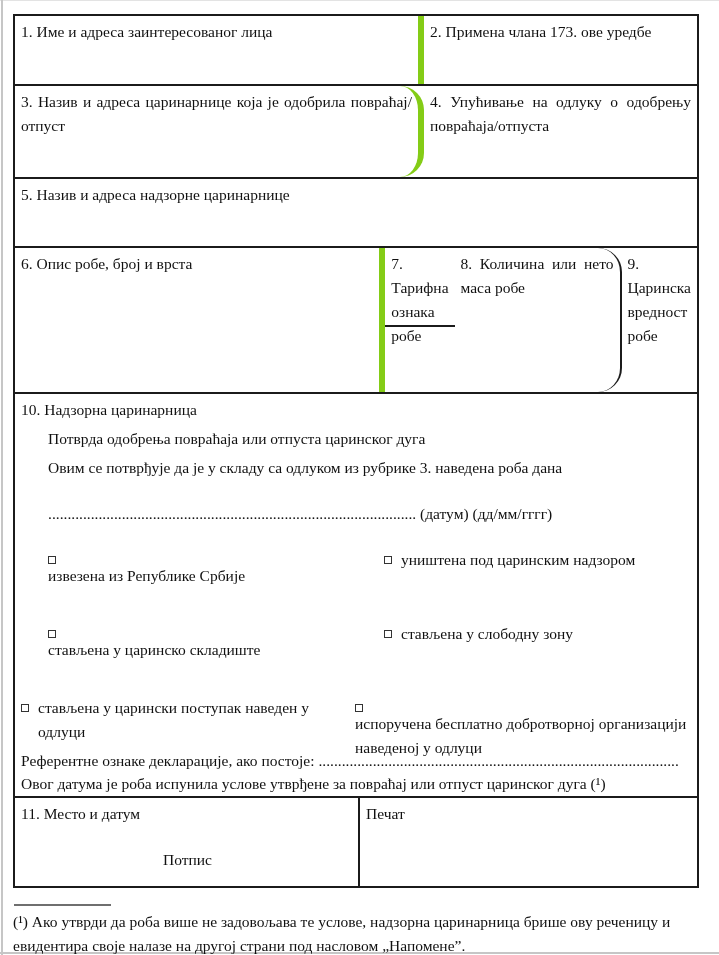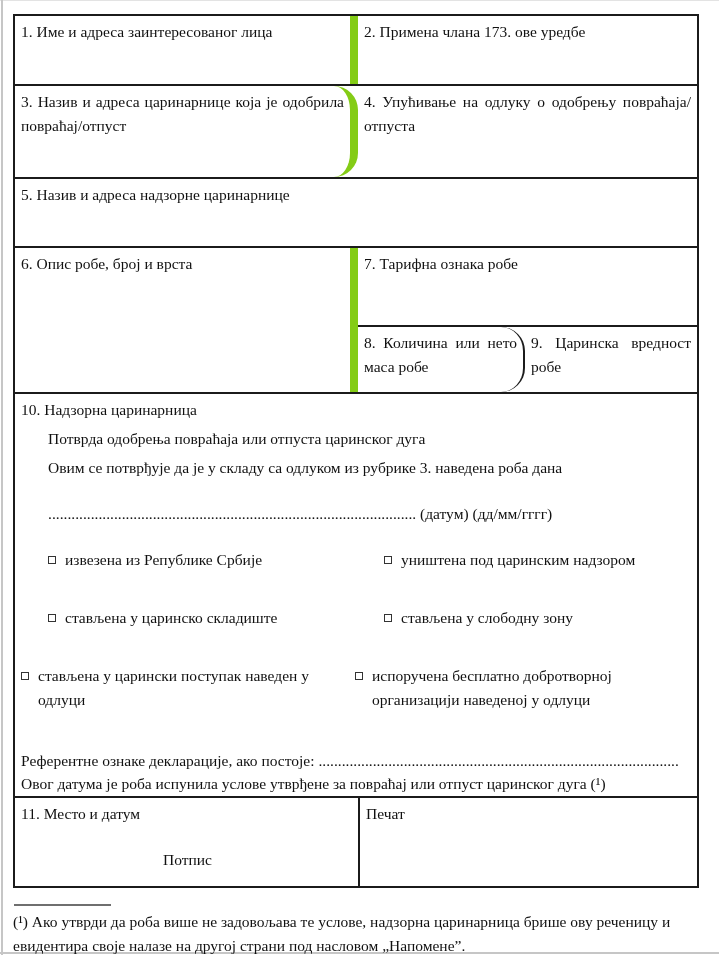--- a/index.html
+++ b/index.html
@@ -31,40 +31,40 @@
   .frow { display: flex; width: 100%; border-bottom: 2px solid #1b1b1b; }
   .frow:last-child { border-bottom: none; }
   .r1 { height: 70px; }
   .r2 { height: 93px; }
   .r3 { height: 69px; }
   .r4 { height: 146px; }
   .r5 { height: 404px; position: relative; }
   .r6 { height: 88px; flex: 1; }
 
   .cell { padding: 4px 6px; line-height: 24px; }
-  .cell.left  { width: 343px; border-right: 8px solid #84cc16; }
+  .cell.left  { width: 409px; border-right: 6px solid #84cc16; }
   .cell.right { flex: 1; }
   .cell.full  { width: 100%; }
   .justify { text-align: justify; border-radius: 24px; }
 
-  .r4-right { flex: 1; display: flex; flex-direction: column; }
+  .r4-right { flex: 1; display: flex; flex-direction: row; }
   .c7 { height: 79px; border-bottom: 2px solid #1b1b1b; }
   .r4-sub { flex: 1; display: flex; }
   .c8 { width: 167px; border-right: 2px solid #1b1b1b; }
   .c9 { flex: 1; }
 
   
   .box10 { width: 100%; padding: 4px 6px; position: relative; }
   .b10-title { line-height: 24px; }
   .b10-line { line-height: 24px; margin: 5px 0 0 27px; }
   .b10-date { line-height: 24px; margin: 22px 0 0 27px; white-space: nowrap; overflow: hidden; }
   .cb-row { display: flex; margin-top: 22px; align-items: flex-start; }
   .cb-row.gap { margin-top: 34px; }
   .cb-item { display: flex; align-items: flex-start; line-height: 24px; }
-  .cb-item.col-l { margin-left: 27px; width: 336px; }
+  .cb-item.col-l { margin-left: 27px; width: 336px; flex-direction: column; }
   .cb-item.col-r { flex: 1; padding-right: 2px; }
   .cb-box {
     flex: 0 0 auto;
     width: 8px; height: 8px;
     border: 1px solid #333;
     margin: 8px 9px 0 0;
     display: inline-block;
   }
   .b10-bottom { position: absolute; left: 6px; right: 6px; bottom: 1px; }
   .ref-line { line-height: 23px; white-space: nowrap; overflow: hidden; }

